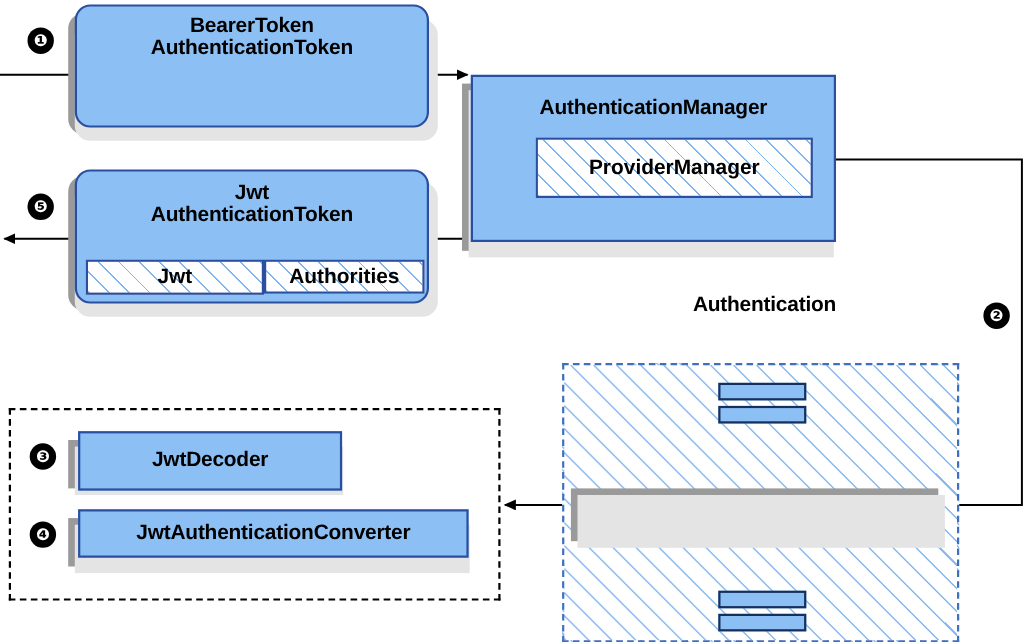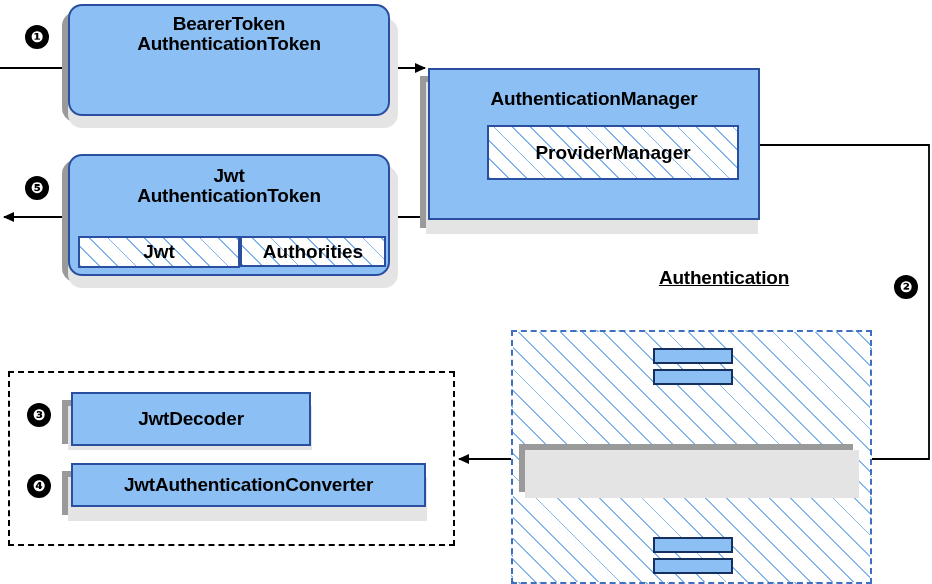--- a/index.html
+++ b/index.html
@@ -150,21 +150,21 @@
     <div class="title-1l">AuthenticationManager</div>
     <div class="abs hatchbox" style="left:42px;top:55px;width:252px;height:55px;font-size:19px;margin-left:15px;">
       <span>ProviderManager</span>
     </div>
   </div>
 
   <div class="abs badge" style="left:895px;top:276px;width:22px;height:22px;">
     <span>❷</span>
   </div>
 
-  <div class="abs plainlabel" style="left:624px;top:268px;width:200px;text-decoration:underline;">
+  <div class="abs plainlabel" style="left:595px;top:268px;width:200px;">
     <div>Authentication</div>
   </div>
 
   <div class="abs dashed-blue" style="left:511px;top:330px;width:361px;height:254px;"></div>
 
   <div class="abs minibar" style="left:653px;top:348px;width:80px;height:16px;"></div>
   <div class="abs minibar" style="left:653px;top:369px;width:80px;height:16px;"></div>
 
   <div class="abs minibar" style="left:653px;top:537px;width:80px;height:16px;"></div>
   <div class="abs minibar" style="left:653px;top:558px;width:80px;height:16px;"></div>

